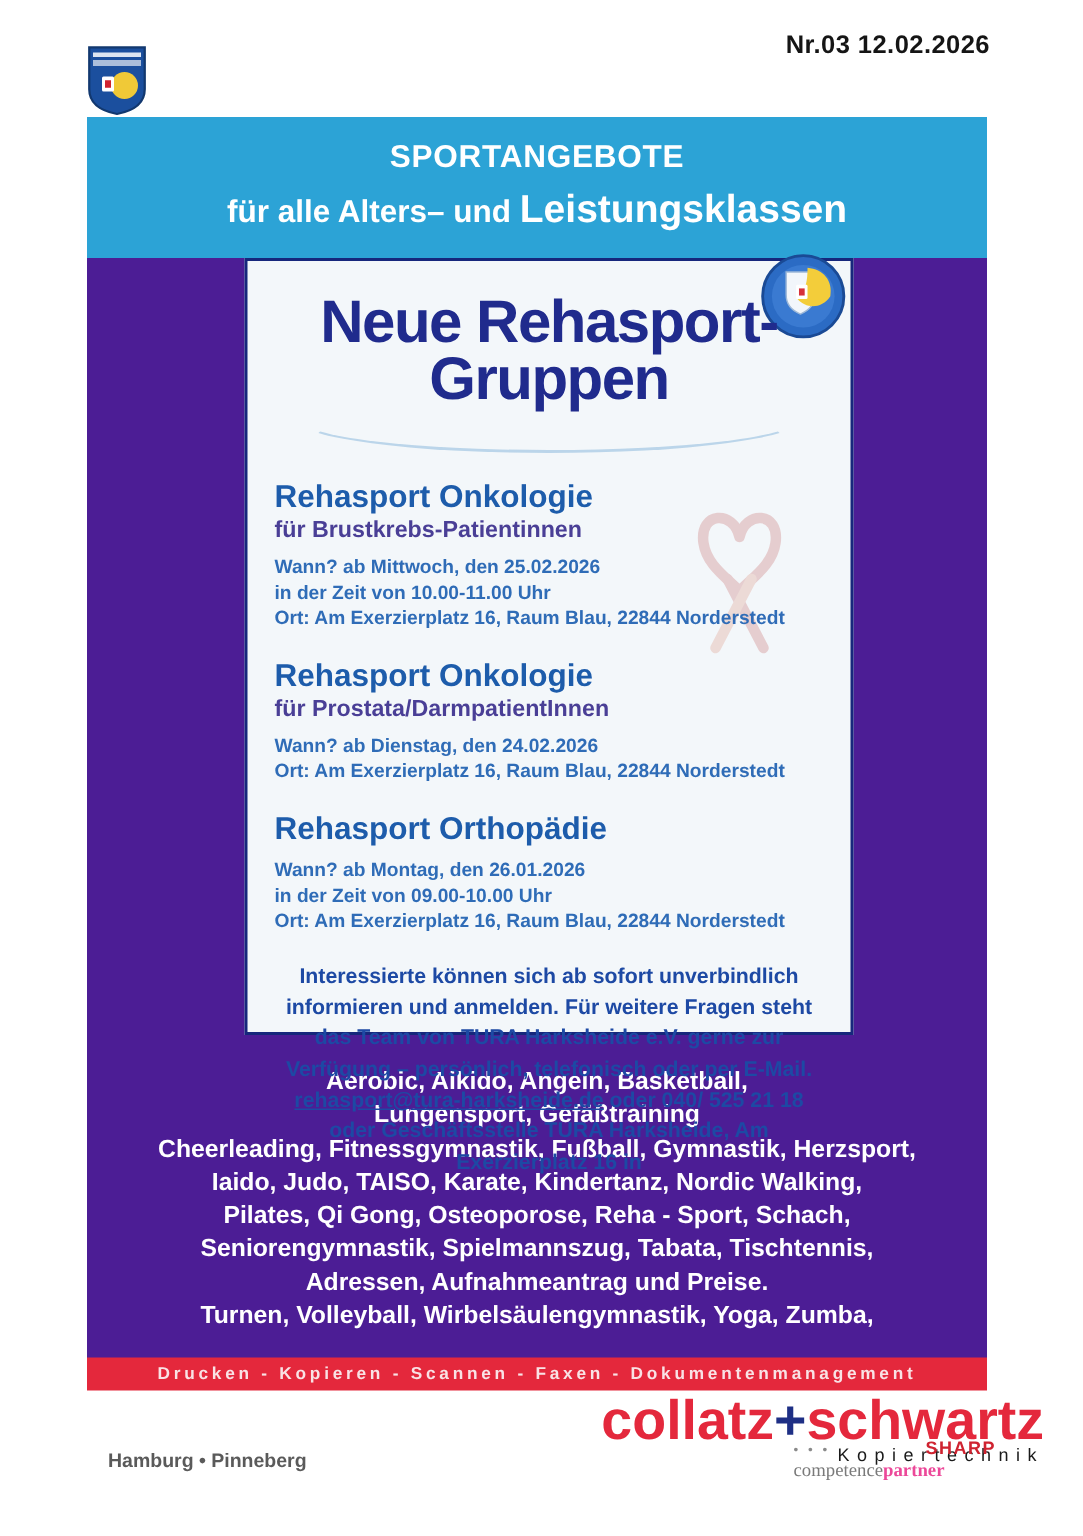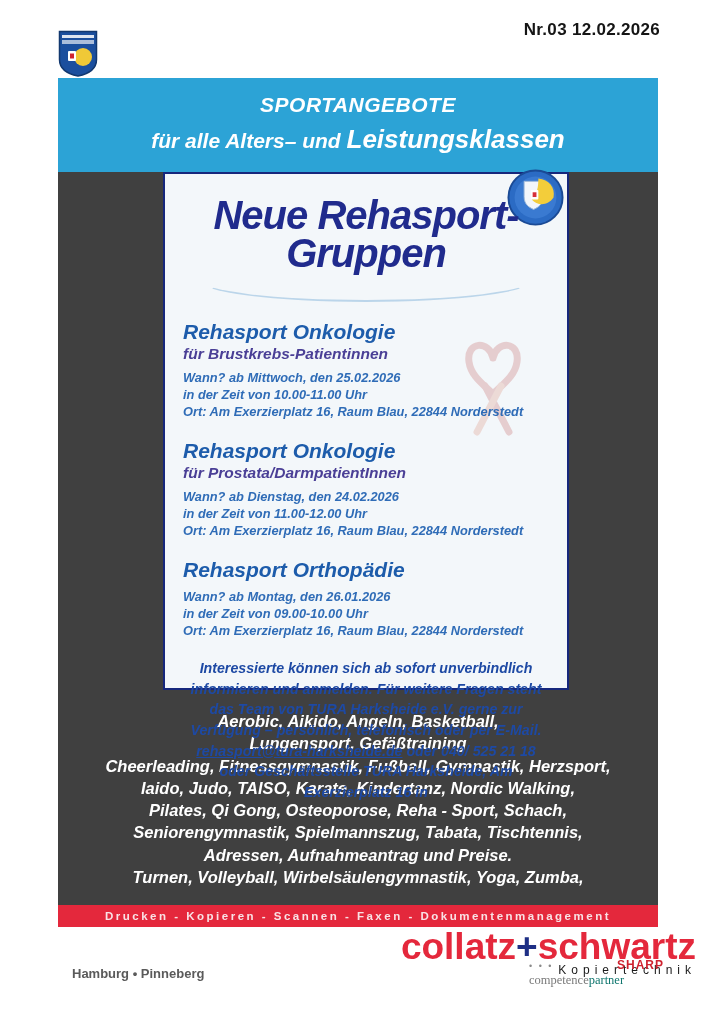--- a/index.html
+++ b/index.html
@@ -6,21 +6,21 @@
   .page {
     position:relative; width:722px; height:1024px; background:#ffffff;
     font-family:"Liberation Sans", sans-serif; overflow:hidden;
   }
 
   
   .header-logo { position:absolute; left:58px; top:30px; width:40px; height:47px; }
   .issue { position:absolute; right:62px; top:20px; font-size:17px; font-weight:bold; color:#151515; letter-spacing:0.3px; }
 
   
-  .blue-wrap { position:absolute; left:58px; top:78px; width:600px; height:838px; background:#404040;font-style:italic; }
+  .blue-wrap { position:absolute; left:58px; top:78px; width:600px; height:838px; background:#4c1d95; }
   .banner { height:94px; background:#2ca3d6; color:#ffffff; text-align:center; padding-top:15px; box-sizing:border-box; }
   .banner-title { font-size:21px; font-weight:bold; letter-spacing:0.5px; }
   .banner-sub { margin-top:7px; font-size:21px; font-weight:bold; }
   .banner-sub .emph { font-size:26px; }
 
   
   .card {
     position:absolute; left:105px; top:94px; width:406px; height:518px;
     background:#f3f7fa; border:2px solid #16277c; box-sizing:border-box;
     padding:22px 16px 0 16px;
@@ -57,21 +57,21 @@
   .brand-plus { color:#1e2f85; }
   .brand-sub { font-size:12px; color:#1a1a1a; letter-spacing:5px; margin-top:-2px; }
 
   
   .cities { position:absolute; left:72px; top:966px; font-size:13px; font-weight:bold; color:#5a5a5a; }
   .sharp-block { position:absolute; right:58px; top:958px; width:135px; }
   .sharp-row { display:flex; justify-content:space-between; align-items:baseline; }
   .sharp-dots { color:#8a8a8a; font-size:9px; letter-spacing:2px; }
   .sharp-name { color:#cf2330; font-weight:bold; font-size:12px; letter-spacing:1px; }
   .partner-line { font-family:"Liberation Serif", serif; font-size:12.5px; color:#7a7a7a; margin-top:1px; }
-  .partner-red { color:#0f766e; font-weight:normal; }
+  .partner-red { color:#ec4899; font-weight:bold; }
 </style>
 </head>
 <body>
 
 <div class="page">
 
   <svg class="header-logo" viewBox="0 0 40 47" xmlns="http://www.w3.org/2000/svg">
     <path d="M1.5 1.5 h37 v28 c0 10.5 -8.5 14.5 -18.5 16.5 c-10 -2 -18.5 -6 -18.5 -16.5 z" fill="#1b4f9e" stroke="#12386f" stroke-width="1.5"></path>
     <rect x="4" y="5" width="32" height="3" fill="#ffffff" opacity="0.85"></rect>
     <rect x="4" y="10" width="32" height="4" fill="#e8eef5" opacity="0.7"></rect>
@@ -121,21 +121,20 @@
             <div>in der Zeit von 10.00-11.00 Uhr</div>
             <div>Ort: Am Exerzierplatz 16, Raum Blau, 22844 Norderstedt</div>
           </div>
         </div>
 
         <div class="section">
           <div class="sec-heading">Rehasport Onkologie</div>
           <div class="sec-sub">für Prostata/DarmpatientInnen</div>
           <div class="sec-details">
             <div>Wann? ab Dienstag, den 24.02.2026</div>
-            <div>in der Zeit von 11.00-12.00 Uhr</div>
             <div>Ort: Am Exerzierplatz 16, Raum Blau, 22844 Norderstedt</div>
           </div>
         </div>
 
         <div class="section">
           <div class="sec-heading">Rehasport Orthopädie</div>
           <div class="sec-sub"></div>
           <div class="sec-details">
             <div>Wann? ab Montag, den 26.01.2026</div>
             <div>in der Zeit von 09.00-10.00 Uhr</div>

